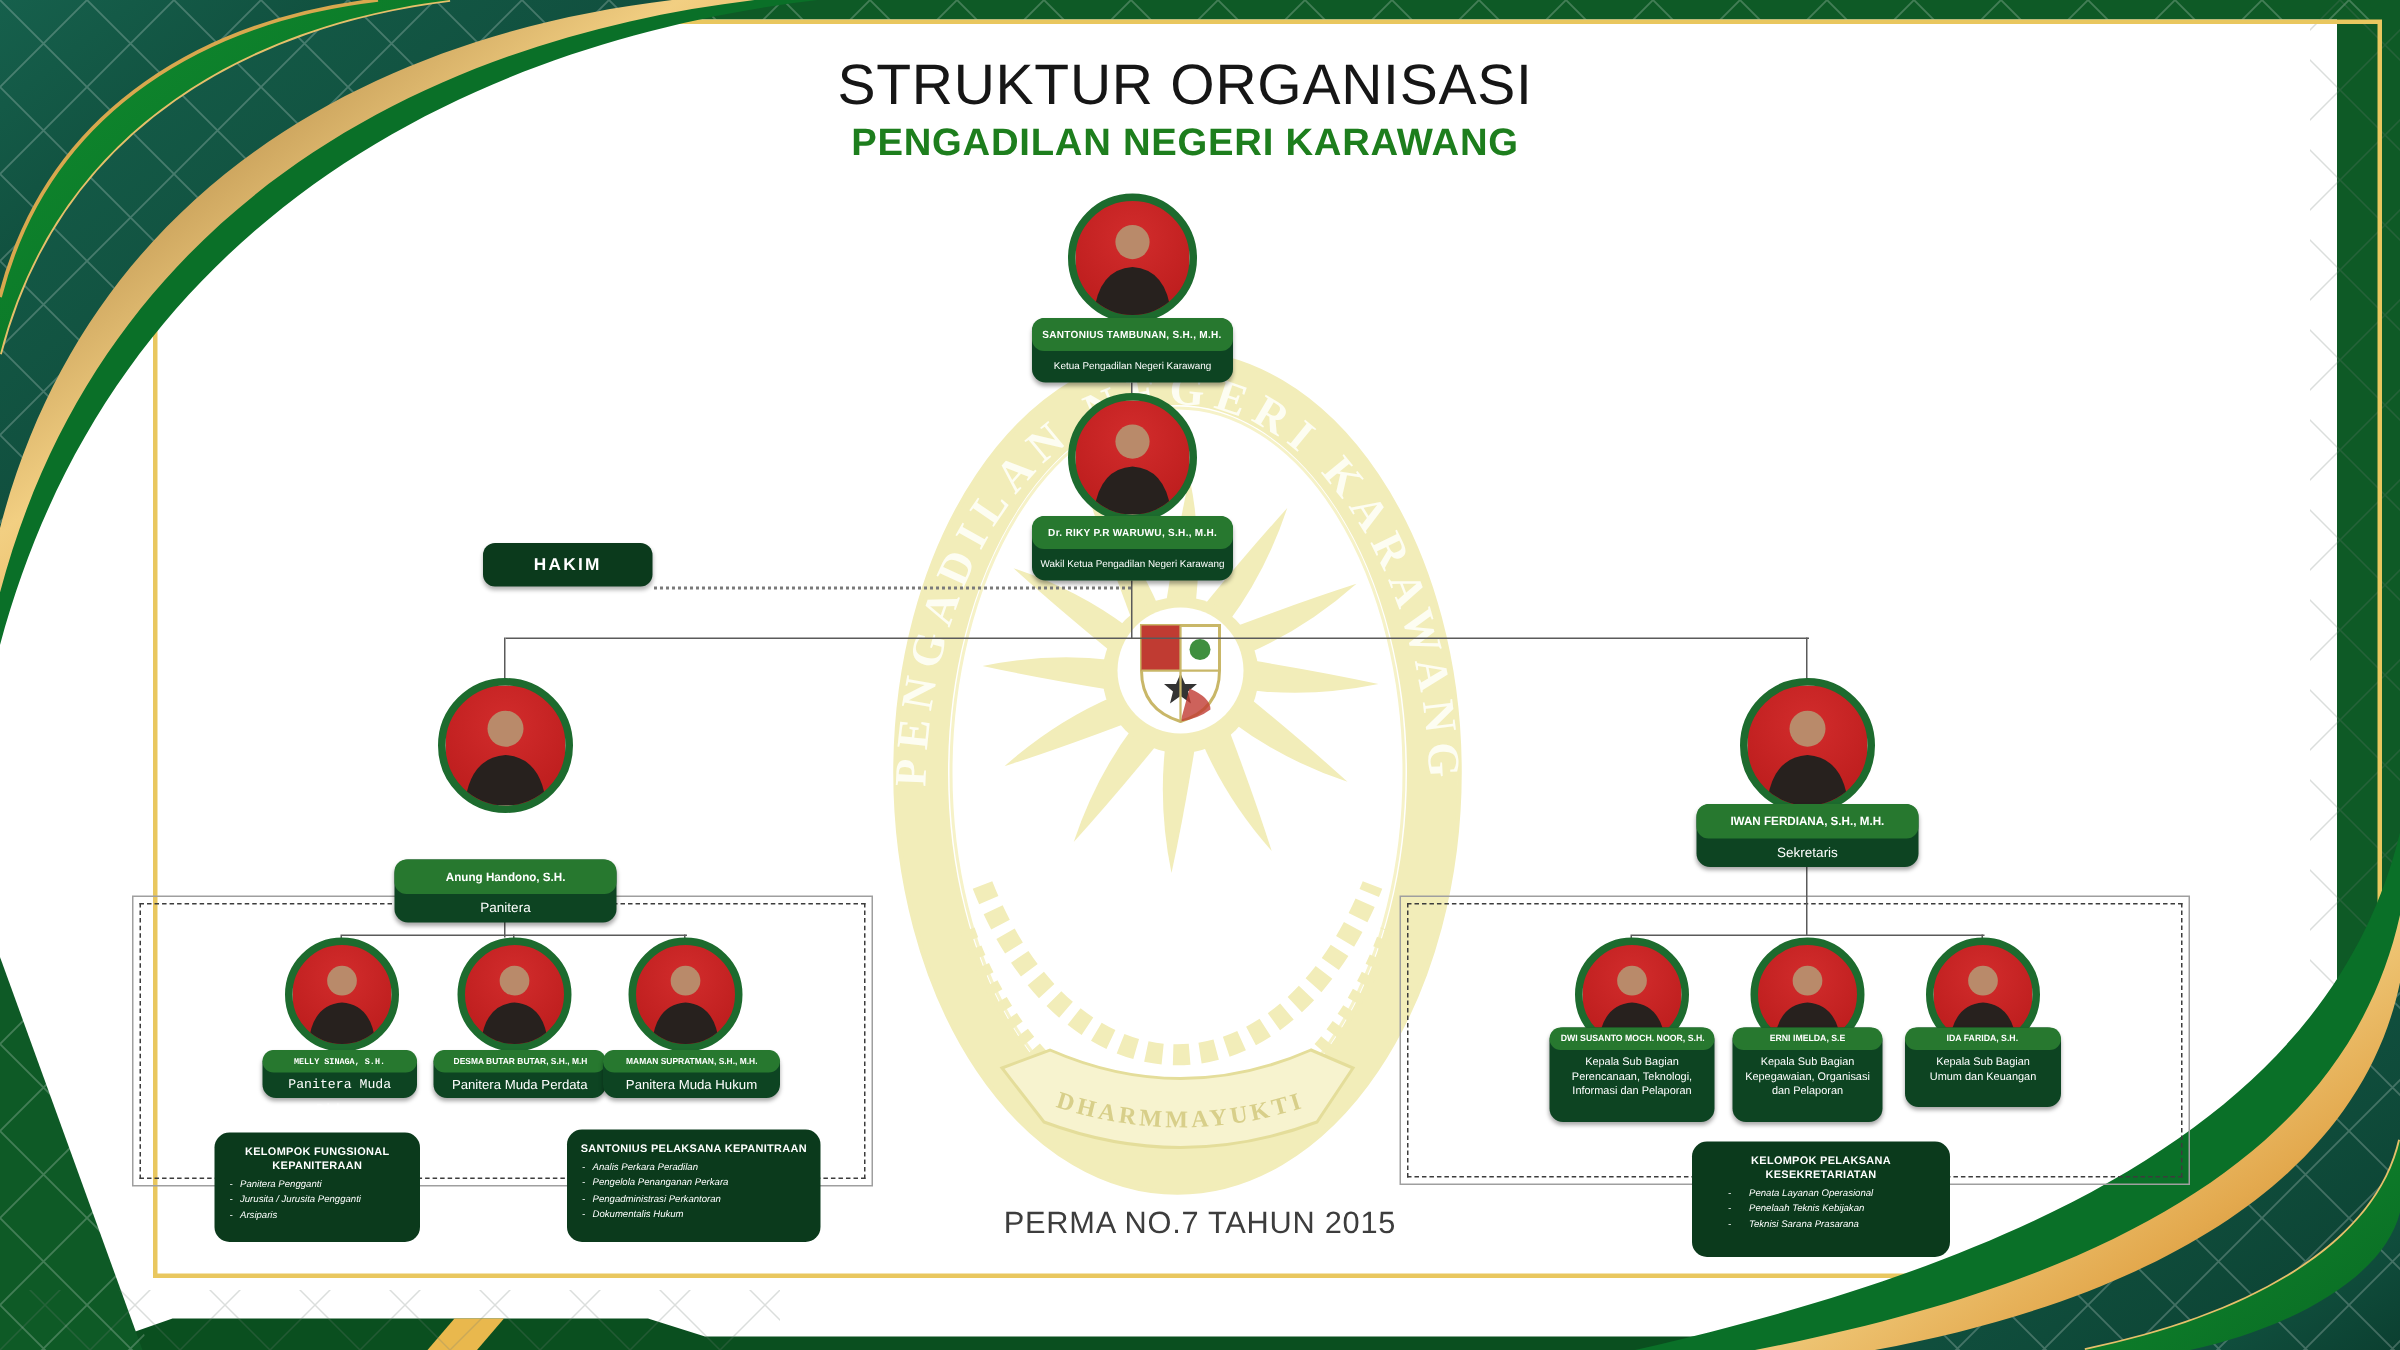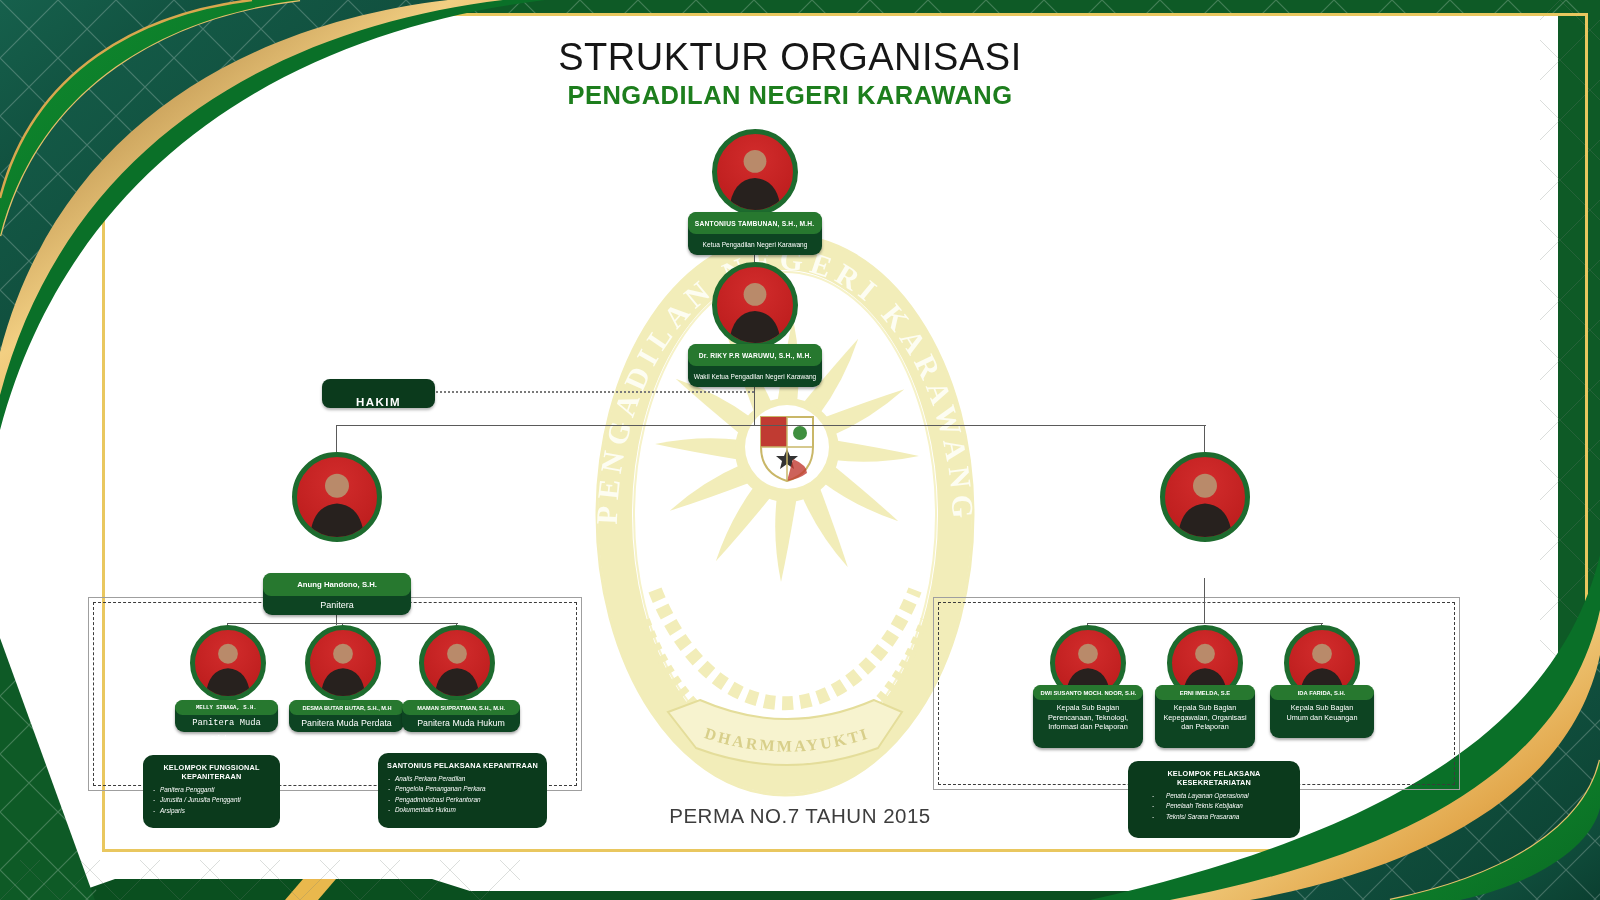--- a/index.html
+++ b/index.html
@@ -202,21 +202,21 @@
   <div class="vl" style="left:1204px;top:578px;height:46px;"></div>
   <div class="hl" style="left:1088px;top:623px;width:235px;"></div>
   <div class="vl" style="left:1087px;top:623px;height:8px;"></div>
   <div class="vl" style="left:1321px;top:623px;height:8px;"></div>
 
   <div class="drect-outer" style="left:88px;top:597px;width:492px;height:192px;"></div>
   <div class="drect-inner" style="left:93px;top:602px;width:482px;height:182px;"></div>
   <div class="drect-outer" style="left:933px;top:597px;width:525px;height:191px;"></div>
   <div class="drect-inner" style="left:938px;top:602px;width:515px;height:181px;"></div>
 
-  <div class="hakim" style="left:322px;top:379px;width:113px;height:29px;align-items:flex-end;">
+  <div class="hakim" style="left:322px;top:362px;width:113px;height:29px;">
     <span>HAKIM</span>
   </div>
 
   <div class="photo" style="left:712px;top:129px;width:86px;height:86px;">
     <svg viewBox="0 0 100 100">
         <circle cx="50" cy="36" r="15" fill="#b98a6a"></circle>
         <path d="M16,100 Q20,60 50,58 Q80,60 84,100 Z" fill="#27211e"></path>
       </svg>
   </div>
   <div class="photo" style="left:712px;top:262px;width:86px;height:86px;">
@@ -284,20 +284,26 @@
     <div class="namebar">
         <span>Dr. RIKY P.R WARUWU, S.H., M.H.</span>
       </div>
     <div class="role">Wakil Ketua Pengadilan Negeri Karawang</div>
   </div>
   <div class="pcard mid" style="left:263px;top:536px;width:148px;margin-top:37px;">
     <div class="namebar">
         <span>Anung Handono, S.H.</span>
       </div>
     <div class="role">Panitera</div>
+  </div>
+  <div class="pcard mid" style="left:1131px;top:536px;width:148px;">
+    <div class="namebar">
+        <span>IWAN FERDIANA, S.H., M.H.</span>
+      </div>
+    <div class="role">Sekretaris</div>
   </div>
   <div class="pcard subl" style="left:175px;top:700px;width:103px;font-family:Liberation Mono, monospace;">
     <div class="namebar">
         <span>MELLY SINAGA, S.H.</span>
       </div>
     <div class="role">Panitera Muda Pidana</div>
   </div>
   <div class="pcard subl" style="left:289px;top:700px;width:115px;">
     <div class="namebar">
         <span>DESMA BUTAR BUTAR, S.H., M.H</span>

